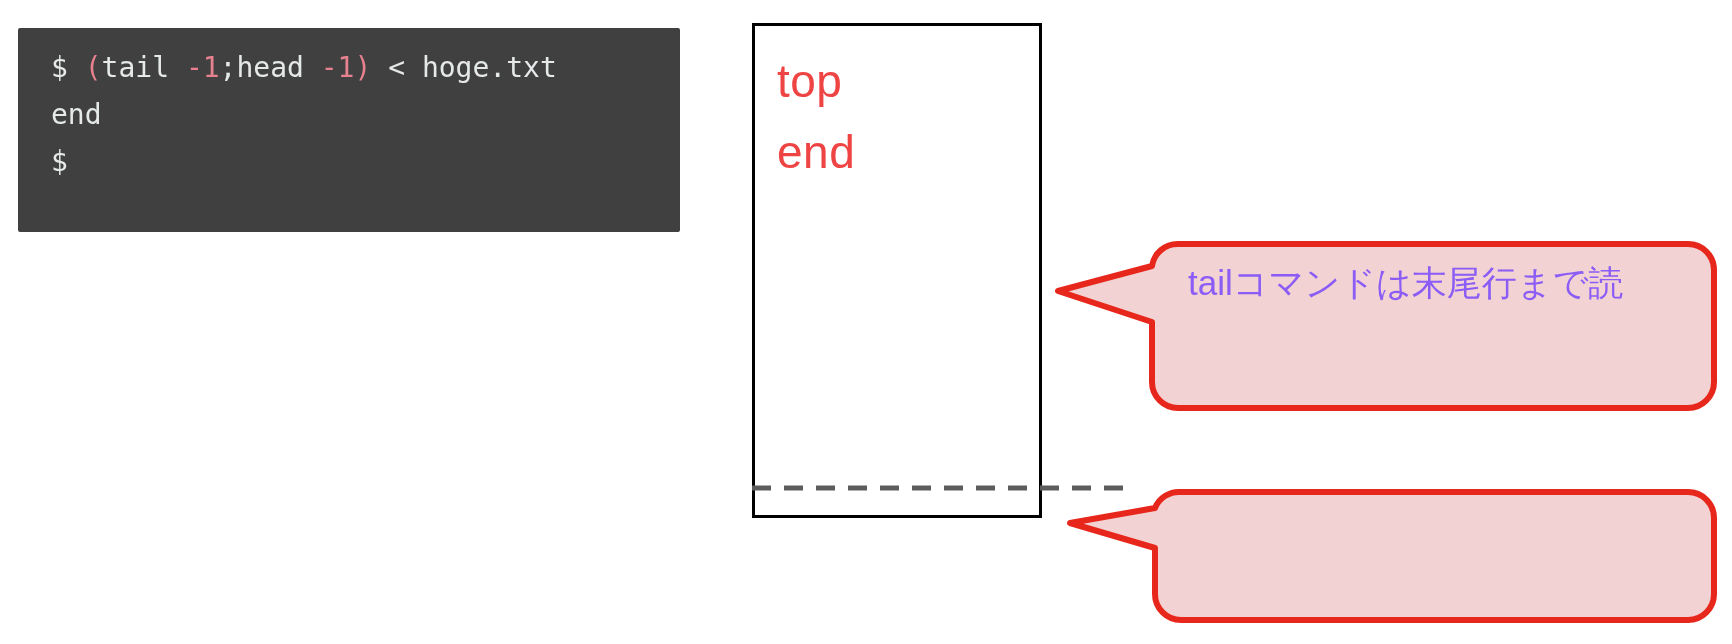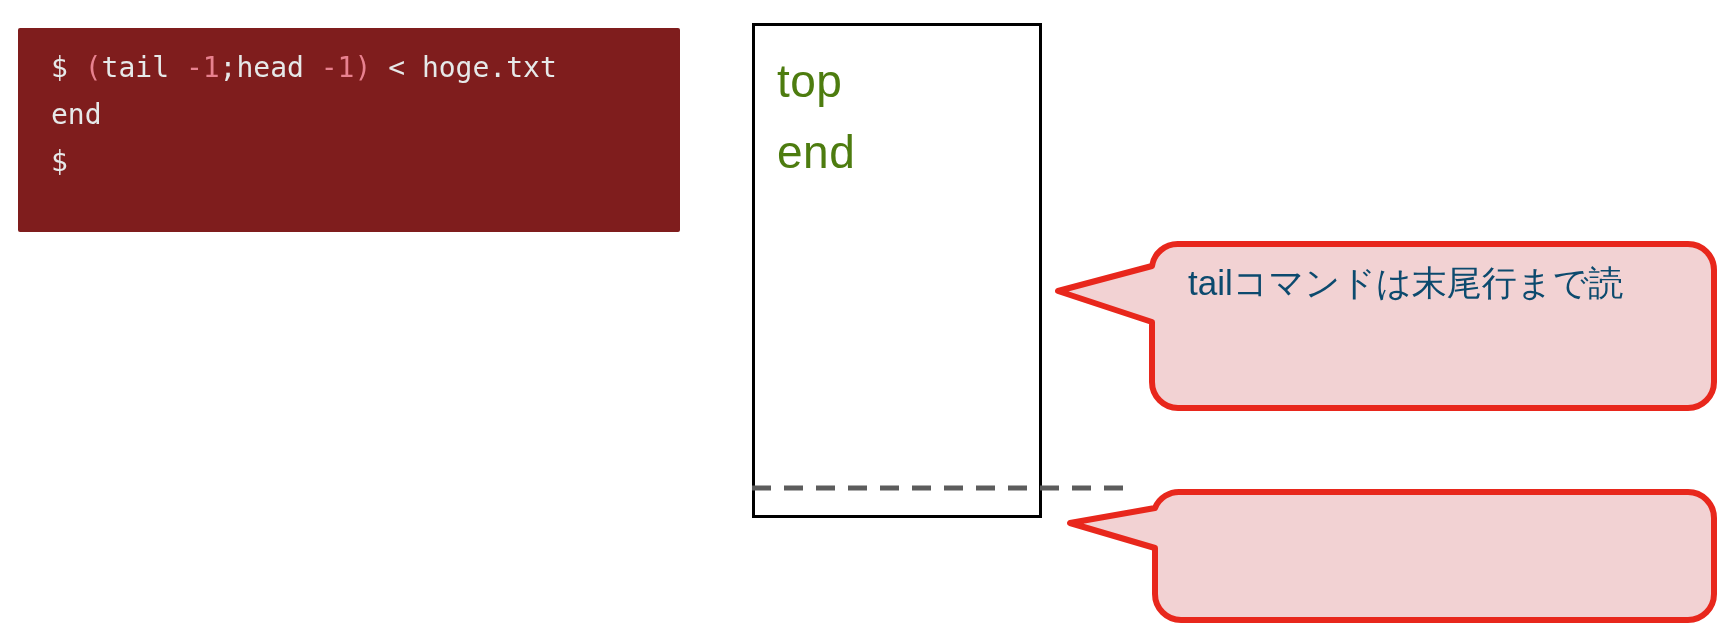--- a/index.html
+++ b/index.html
@@ -10,21 +10,21 @@
     background: #ffffff;
     overflow: hidden;
     font-family: "Liberation Sans", sans-serif;
   }
 
   
   .terminal {
     position: absolute;
     left: 18px; top: 28px;
     width: 662px; height: 204px;
-    background: #7f1d1d;
+    background: #404040;
     border-radius: 2px;
     box-sizing: border-box;
     padding: 16px 0 0 33px;
     font-family: "DejaVu Sans Mono", monospace;
     font-size: 28px;
     color: #e6e9e9;
   }
   .t-line { line-height: 47px; white-space: pre; }
   .t-fg   { color: #e6e9e9; }
   .t-pink { color: #e8818f; }
@@ -35,41 +35,41 @@
     left: 752px; top: 23px;
     width: 290px; height: 495px;
     box-sizing: border-box;
     background: #ffffff;
     border: 3px solid #000000;
     padding: 20px 0 0 22px;
   }
   .file-line {
     font-size: 46px;
     line-height: 71px;
-    color: #4d7c0f;
+    color: #ef4444;
     letter-spacing: 0.5px;
   }
 
   
   .dashline { position: absolute; left: 752px; top: 484px; }
 
   
   .callout-svg { position: absolute; }
   .callout-body {
     fill: #f2d2d3;
     stroke: #e8271c;
     stroke-width: 6;
     stroke-linejoin: round;
   }
   .callout-text {
     position: absolute;
     width: 535px;
     font-size: 35px;
     line-height: 54px;
-    color: #0c4a6e;
+    color: #8b5cf6;
   }
   .callout-text-1 { left: 1188px; top: 256px; }
   .callout-text-2 { left: 1188px; top: 505px; }
 </style>
 </head>
 <body>
 
 <div class="stage">
 
   <div class="terminal">

